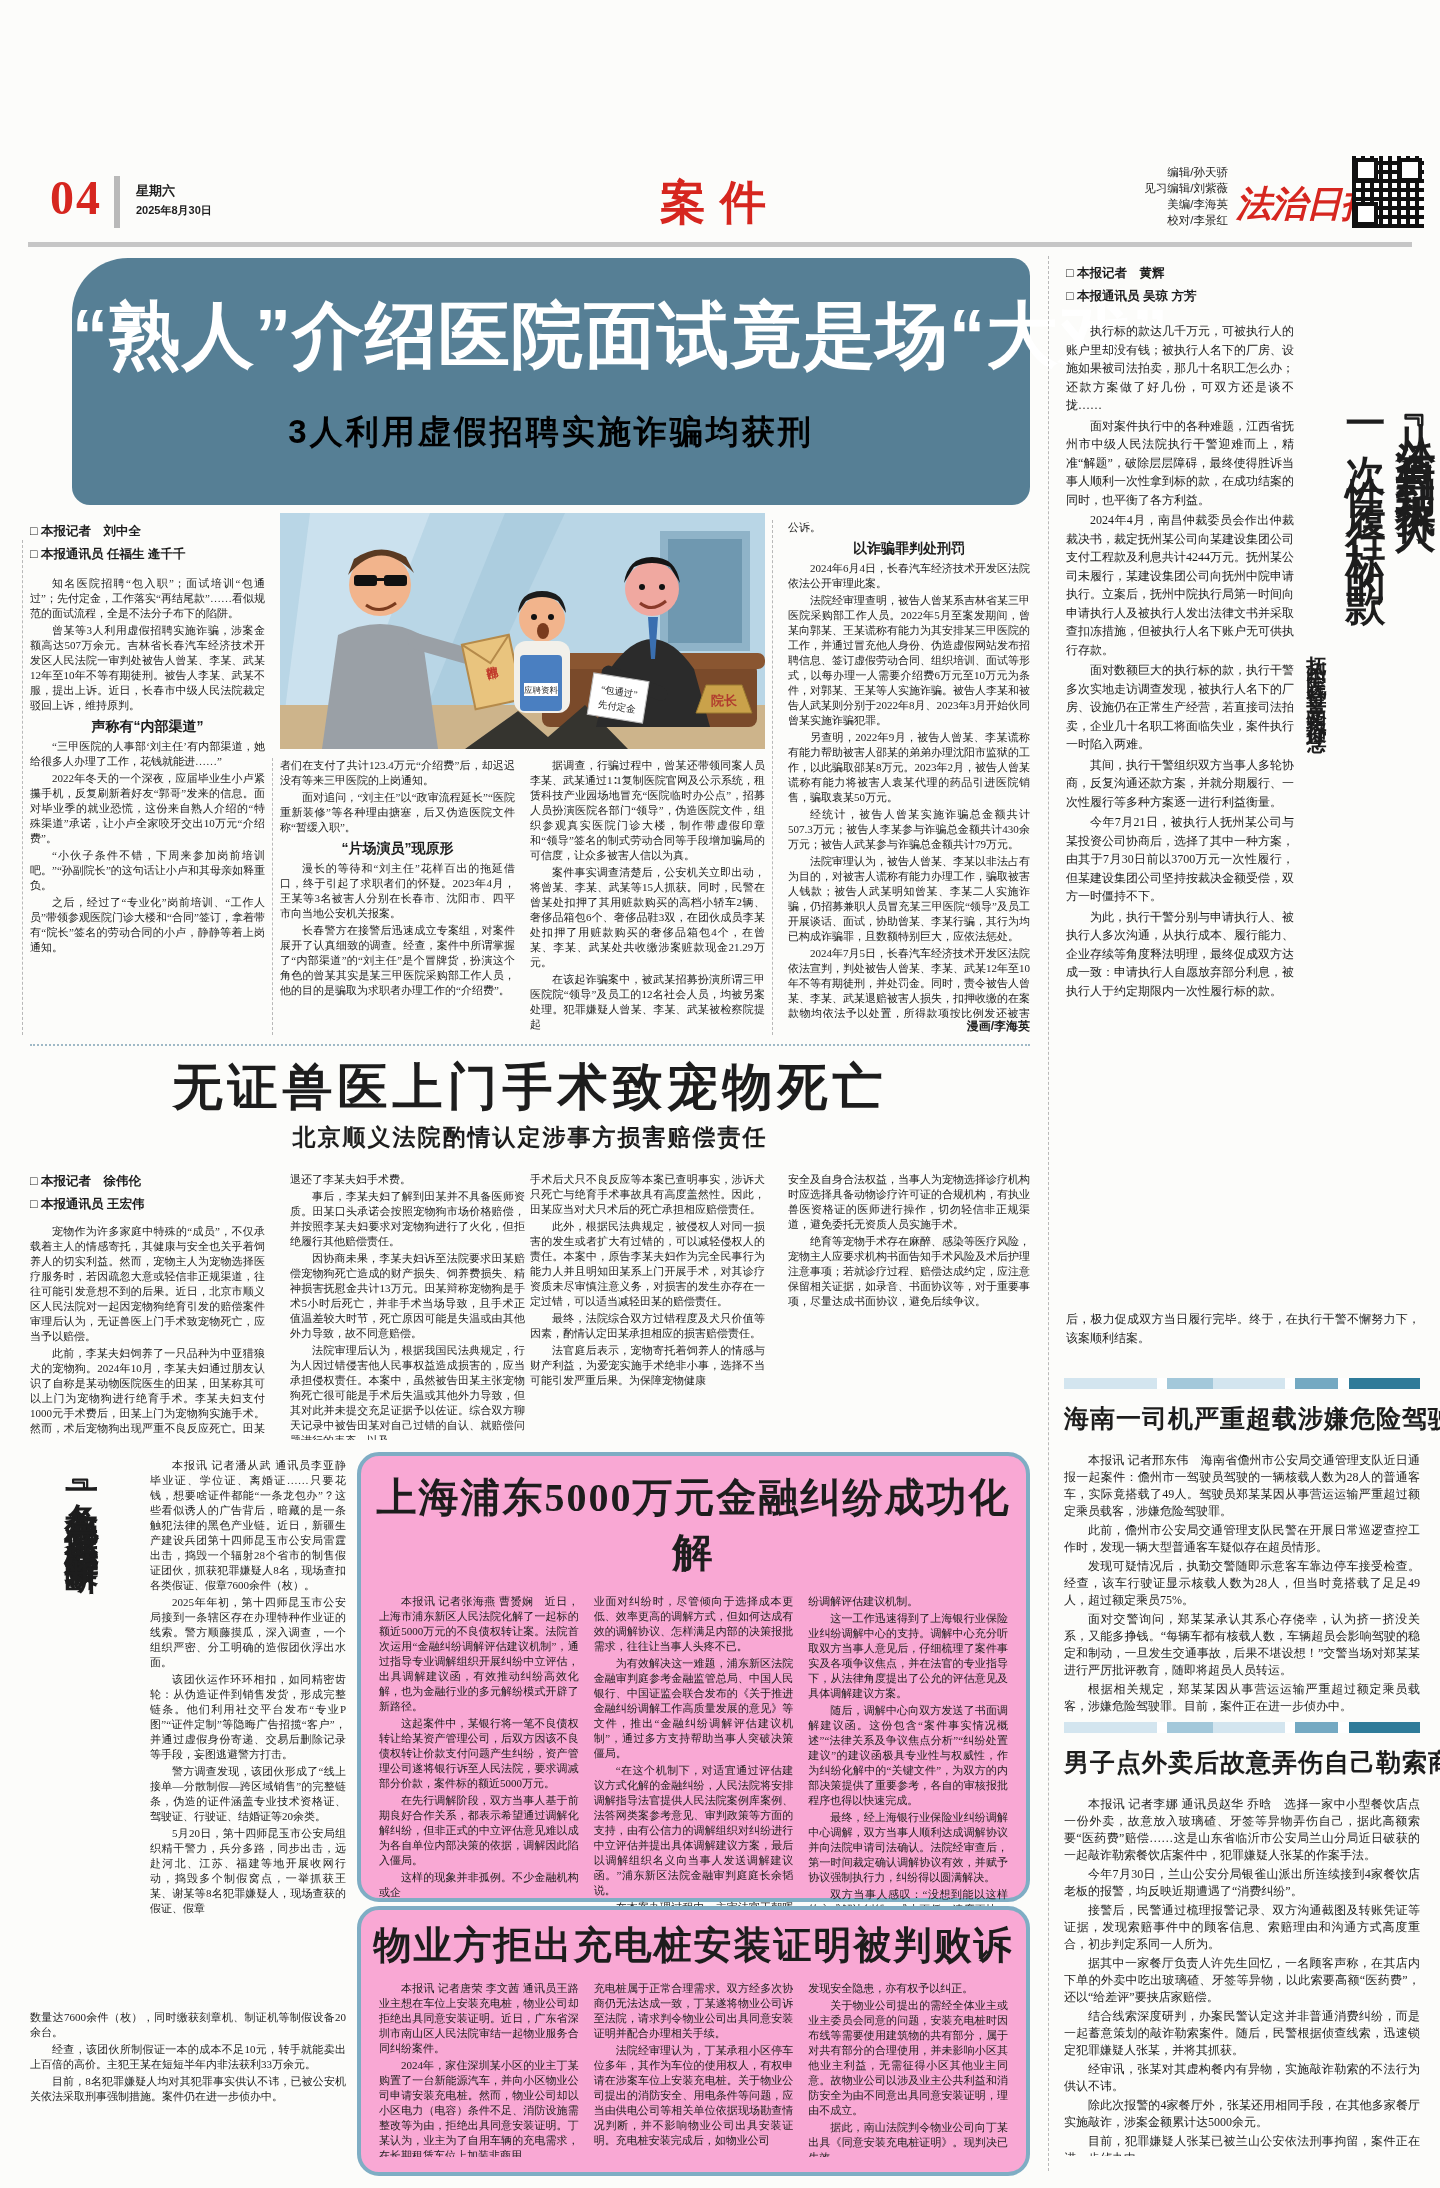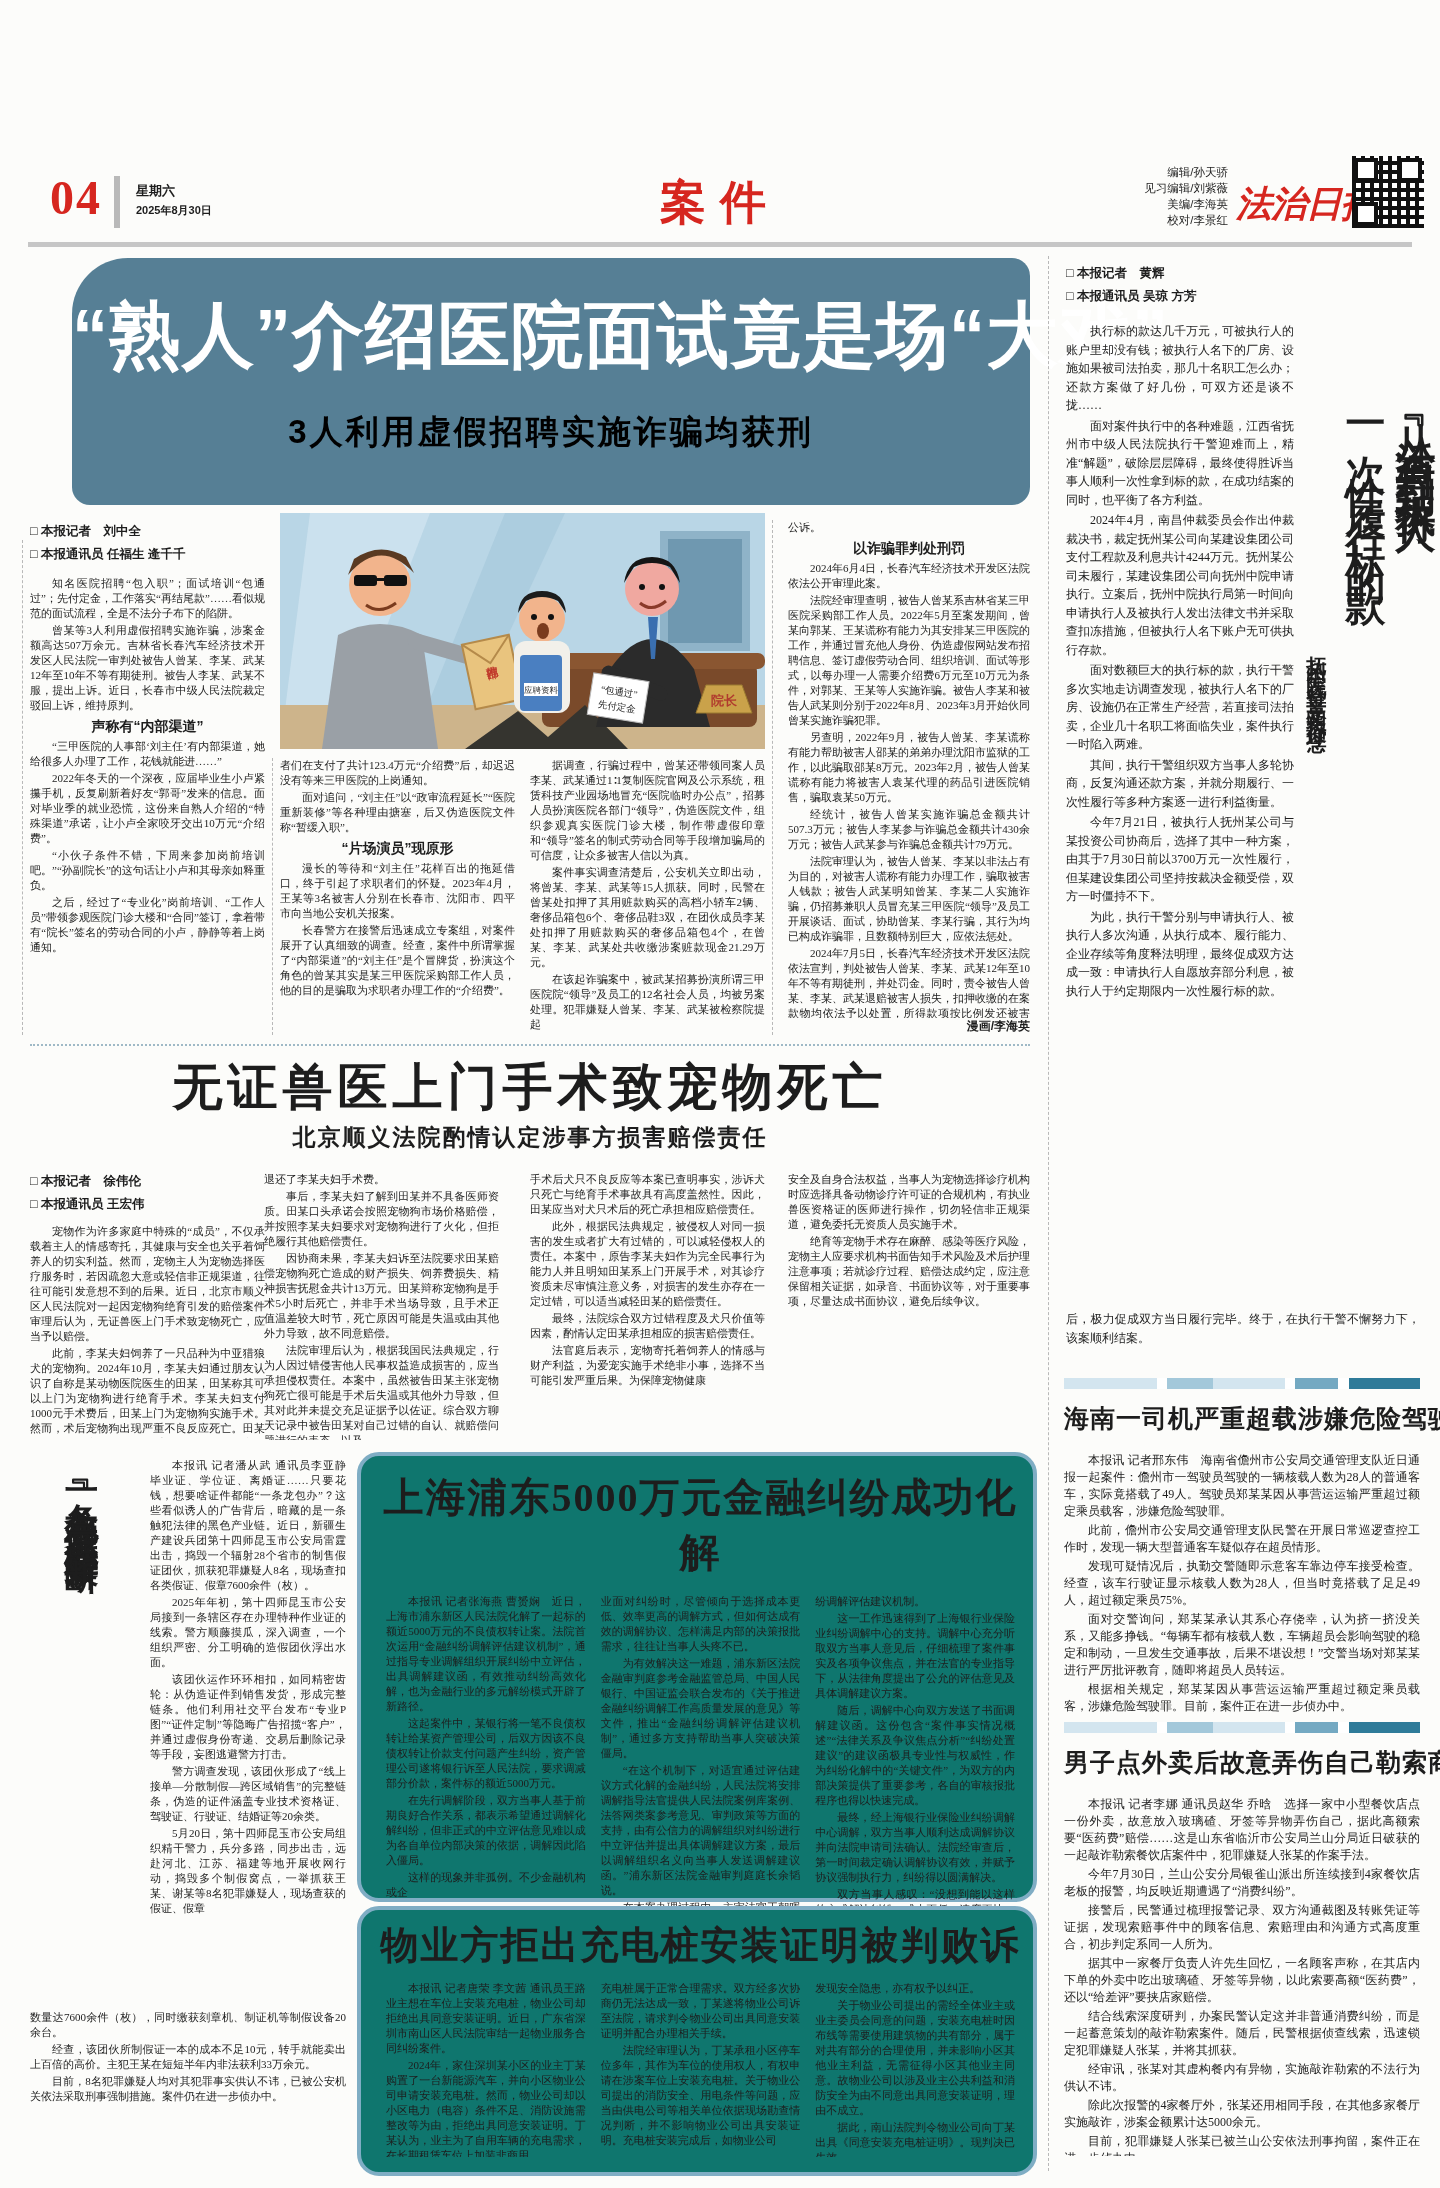--- a/index.html
+++ b/index.html
@@ -10,21 +10,21 @@
   p.cont{text-indent:0;}
   .body-col{font-size:11px;line-height:15px;overflow:hidden;}
   .sec-head{font-family:"Liberation Sans","DejaVu Sans",sans-serif;font-weight:bold;
             font-size:14px;text-align:center;margin:6px 0 5px 0;}
   .byline{font-family:"Liberation Sans","DejaVu Sans",sans-serif;font-weight:bold;
           font-size:12.5px;line-height:23px;white-space:nowrap;}
   .red{color:#d6261f;}
   .vert{writing-mode:vertical-rl;}
   .dash-v{border-left:1px dashed #b8b8b8;width:0;}
   .dot-h{border-top:2px dotted #9fb9c6;height:0;}
-  .round-box{border:4px solid #7fadc4;border-radius:22px;background:#0f766e;padding-left:7px;}
+  .round-box{border:4px solid #7fadc4;border-radius:22px;background:#f9a8d4;}
   .box-head{font-weight:bold;text-align:center;letter-spacing:2px;}
   .deco-bar{display:flex;height:11px;}
   .deco-bar i{display:block;height:100%;}
   .deco-bar .s1{width:26%;background:#d3e5ef;}
   .deco-bar .s2{width:3%;background:#fff;}
   .deco-bar .s3{width:13%;background:#a3c8da;}
   .deco-bar .s4{width:20%;background:#d3e5ef;}
   .deco-bar .s5{width:3%;background:#fff;}
   .deco-bar .s6{width:12%;background:#74a9c2;}
   .deco-bar .s7{width:3%;background:#fff;}
@@ -202,21 +202,21 @@
   <div class="abs" style="left:30px;top:1170px;width:235px;">
     <div class="byline">□ 本报记者　徐伟伦</div>
     <div class="byline" style="margin-bottom:8px;">□ 本报通讯员 王宏伟</div>
     <div class="body-col" style="height:214px;">
       <div>
           <p>宠物作为许多家庭中特殊的“成员”，不仅承载着主人的情感寄托，其健康与安全也关乎着饲养人的切实利益。然而，宠物主人为宠物选择医疗服务时，若因疏忽大意或轻信非正规渠道，往往可能引发意想不到的后果。近日，北京市顺义区人民法院对一起因宠物狗绝育引发的赔偿案件审理后认为，无证兽医上门手术致宠物死亡，应当予以赔偿。</p>
           <p>此前，李某夫妇饲养了一只品种为中亚猎狼犬的宠物狗。2024年10月，李某夫妇通过朋友认识了自称是某动物医院医生的田某，田某称其可以上门为宠物狗进行绝育手术。李某夫妇支付1000元手术费后，田某上门为宠物狗实施手术。然而，术后宠物狗出现严重不良反应死亡。田某承认存在医疗过失，是其手术操作不当导致宠物狗死亡，并</p>
         </div>
     </div>
   </div>
-  <div class="abs body-col" style="left:264px;top:1172px;width:235px;height:268px;">
+  <div class="abs body-col" style="left:290px;top:1172px;width:235px;height:268px;">
     <div>
         <p class="cont">退还了李某夫妇手术费。</p>
         <p>事后，李某夫妇了解到田某并不具备医师资质。田某口头承诺会按照宠物狗市场价格赔偿，并按照李某夫妇要求对宠物狗进行了火化，但拒绝履行其他赔偿责任。</p>
         <p>因协商未果，李某夫妇诉至法院要求田某赔偿宠物狗死亡造成的财产损失、饲养费损失、精神损害抚慰金共计13万元。田某辩称宠物狗是手术5小时后死亡，并非手术当场导致，且手术正值温差较大时节，死亡原因可能是失温或由其他外力导致，故不同意赔偿。</p>
         <p>法院审理后认为，根据我国民法典规定，行为人因过错侵害他人民事权益造成损害的，应当承担侵权责任。本案中，虽然被告田某主张宠物狗死亡很可能是手术后失温或其他外力导致，但其对此并未提交充足证据予以佐证。综合双方聊天记录中被告田某对自己过错的自认、就赔偿问题进行的表态，以及</p>
       </div>
   </div>
   <div class="abs body-col" style="left:530px;top:1172px;width:235px;height:268px;">
     <div>
         <p class="cont">手术后犬只不良反应等本案已查明事实，涉诉犬只死亡与绝育手术事故具有高度盖然性。因此，田某应当对犬只术后的死亡承担相应赔偿责任。</p>

